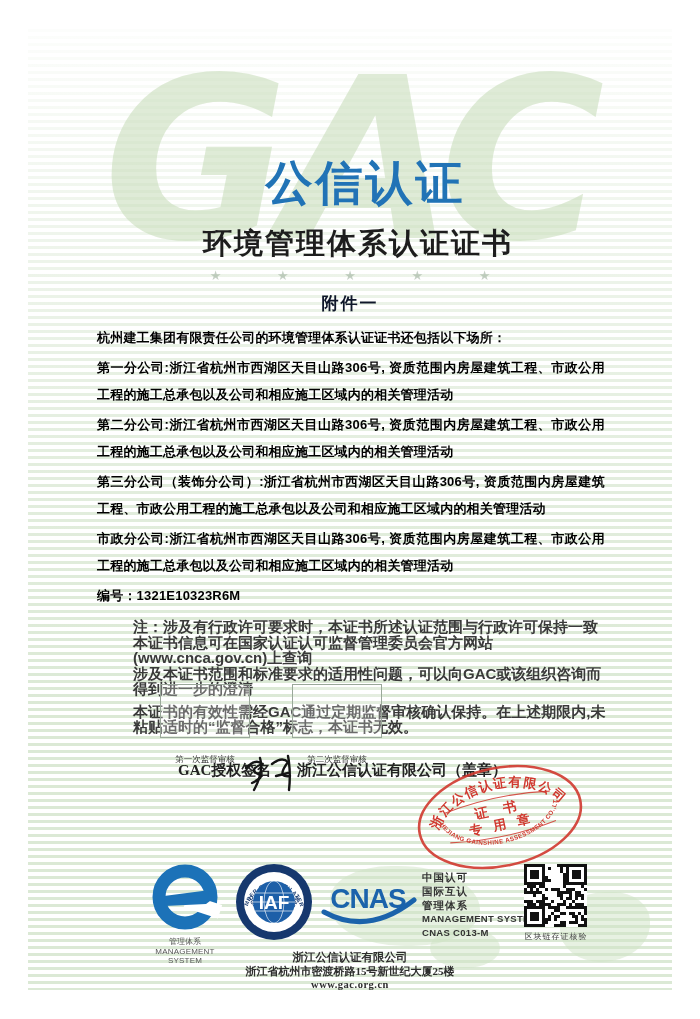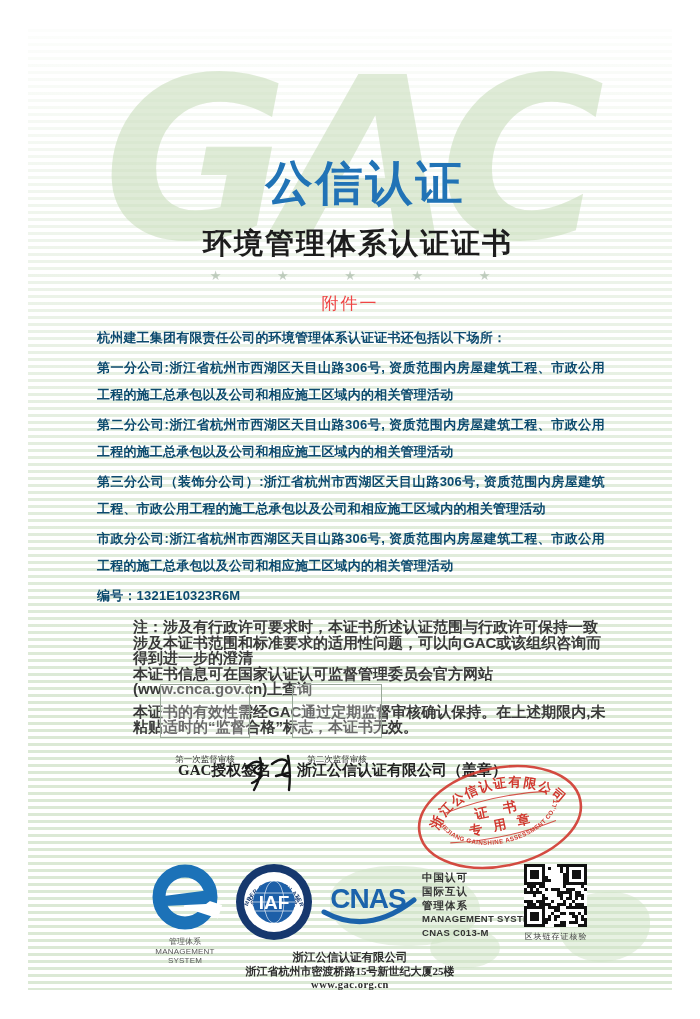--- a/index.html
+++ b/index.html
@@ -33,26 +33,26 @@
     font-family:"Liberation Serif", serif;
     font-size:29px; font-weight:700; color:#1d1d1d; letter-spacing:2px;padding-left:16px;
   }
   .stars {
     position:absolute; left:0; right:0; top:268px; text-align:center;
     font-size:13px; color:rgba(150,170,150,.55); letter-spacing:26px;
     text-indent:26px;
   }
   .attachment {
     position:absolute; left:0; right:0; top:292px; text-align:center;
-    font-size:17px; font-weight:400; color:#ef4444; letter-spacing:2px;
+    font-size:17px; font-weight:700; color:#0f172a; letter-spacing:2px;
   }
 
   .body-text {
     position:absolute; left:97px; width:508px; top:324px;
-    font-size:13px; font-weight:600; color:#0c4a6e; line-height:27.5px;
+    font-size:13px; font-weight:600; color:#000000; line-height:27.5px;
     text-align:justify; letter-spacing:.2px;
   }
   .body-text p { margin:0 0 2px 0; }
   .meta-row { margin-top:2px; }
   .meta-label { font-weight:700; }
   .dates-row span.pair { display:inline-block; }
   .dates-row .pair + .pair { margin-left:62px; }
 
   .notes {
     position:absolute; left:133px; width:482px; top:619px;
@@ -126,22 +126,22 @@
       <p>第二分公司:浙江省杭州市西湖区天目山路306号, 资质范围内房屋建筑工程、市政公用工程的施工总承包以及公司和相应施工区域内的相关管理活动</p>
       <p>第三分公司（装饰分公司）:浙江省杭州市西湖区天目山路306号, 资质范围内房屋建筑工程、市政公用工程的施工总承包以及公司和相应施工区域内的相关管理活动</p>
       <p>市政分公司:浙江省杭州市西湖区天目山路306号, 资质范围内房屋建筑工程、市政公用工程的施工总承包以及公司和相应施工区域内的相关管理活动</p>
       <p class="meta-row">
         <span class="meta-label">编号：</span><span>1321E10323R6M</span>
       </p>
     </div>
 
     <div class="notes">
       <div>注：涉及有行政许可要求时，本证书所述认证范围与行政许可保持一致</div>
+      <div>本证书信息可在国家认证认可监督管理委员会官方网站(www.cnca.gov.cn)上查询</div>
       <div>涉及本证书范围和标准要求的适用性问题，可以向GAC或该组织咨询而得到进一步的澄清</div>
-      <div>本证书信息可在国家认证认可监督管理委员会官方网站(www.cnca.gov.cn)上查询</div>
       <div class="validity">本证书的有效性需经GAC通过定期监督审核确认保持。在上述期限内,未粘贴适时的“监督合格”标志，本证书无效。</div>
     </div>
 
     <div class="audit-row">
       <div class="audit-cell c0">
         <div class="audit-box"></div>
         <div class="audit-label">第一次监督审核</div>
       </div>
       <div class="audit-cell c1">
         <div class="audit-box"></div>

